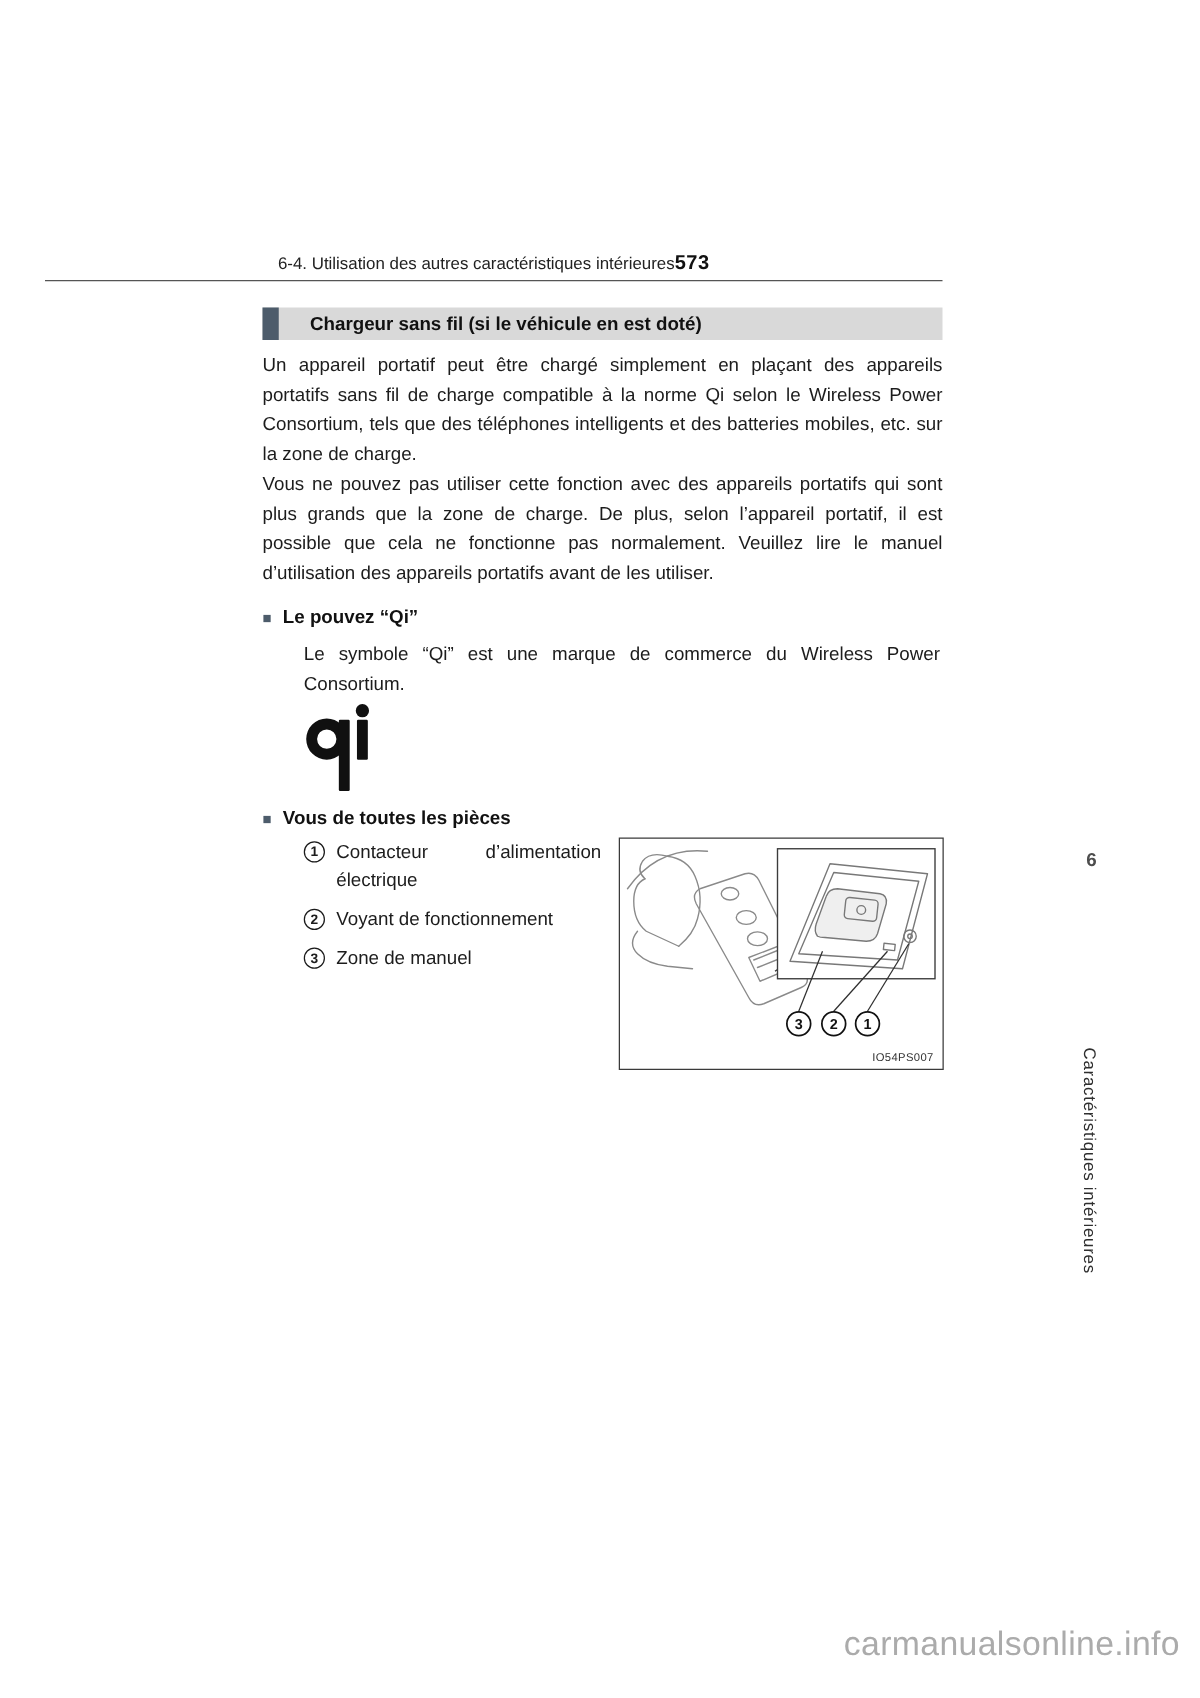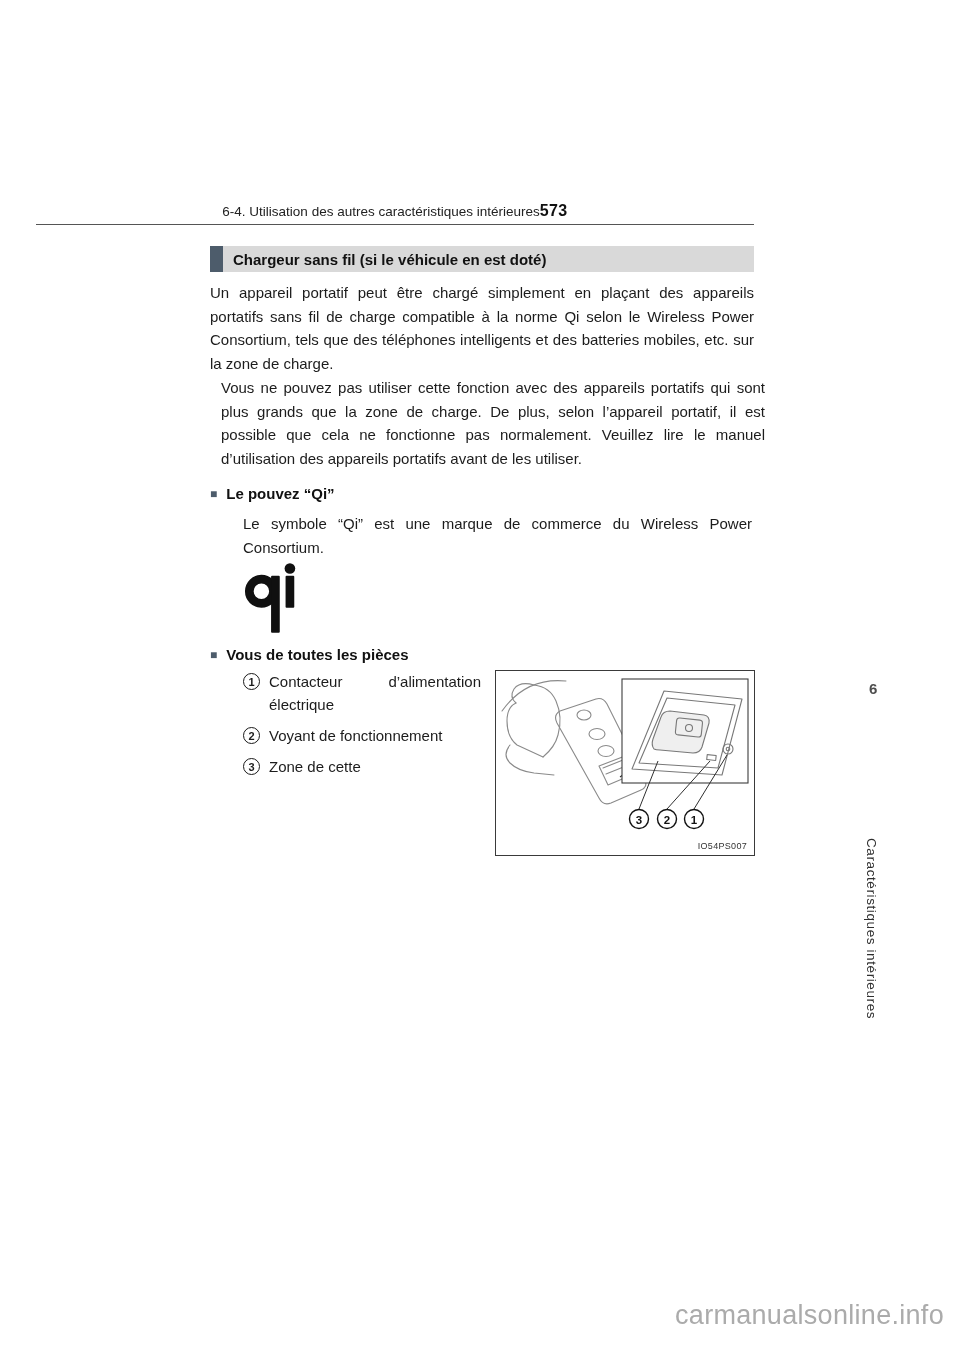--- a/index.html
+++ b/index.html
@@ -13,25 +13,25 @@
     display:flex; justify-content:center; align-items:baseline; }
   .header-title { font-size:13.5px; color:#222; }
   .page-number { font-size:16px; font-weight:bold; margin-left:0; letter-spacing:.4px; color:#111; }
   .header-rule { position:absolute; top:224px; left:36px; width:718px; height:1px; background:#555; }
 
   
   .content { position:absolute; left:210px; top:246px; width:544px; height:640px; }
   .title-bar { position:absolute; top:0; left:0; width:100%; height:26px;
     background:#d9d9d9; display:flex; align-items:center; }
   .title-accent { width:13px; height:26px; background:#4d5c6b; flex:none; }
-  .title-text { font-size:15px; font-weight:bold; padding-left:10px; color:#111; }
+  .title-text { font-size:15px; font-weight:bold; padding-left:25px; color:#111; }
 
   .para { position:absolute; left:0; width:100%; font-size:15px; line-height:23.7px; text-align:justify; }
   .para1 { top:35px; }
-  .para2 { top:130px;margin-left:11px; }
+  .para2 { top:130px; }
 
   .sub-heading { position:absolute; left:0; font-size:15px; font-weight:bold;
     display:flex; align-items:center; color:#111; }
   .sub-marker { color:#4d5c6b; font-size:12px; margin-right:9px; }
   .sh1 { top:239px; }
   .sh2 { top:400px; }
   .sym-body { position:absolute; top:266px; left:33px; width:509px;
     font-size:15px; line-height:24px; text-align:justify; }
 
   .qi-logo { position:absolute; top:316px; left:34px; width:58px; height:74px; }
@@ -103,21 +103,21 @@
       <div class="part-item">
         <span class="part-num">1</span>
         <span class="part-label">Contacteur d’alimentation électrique</span>
       </div>
       <div class="part-item">
         <span class="part-num">2</span>
         <span class="part-label">Voyant de fonctionnement</span>
       </div>
       <div class="part-item">
         <span class="part-num">3</span>
-        <span class="part-label">Zone de cette</span>
+        <span class="part-label">Zone de manuel</span>
       </div>
     </div>
 
     <div class="figure">
       <svg viewBox="0 0 258 184" width="258" height="184" aria-hidden="true">
 
         <g stroke="#8a8a8a" stroke-width="1.1" fill="none" stroke-linejoin="round" stroke-linecap="round">
           <path d="M6,40 Q30,6 70,10"></path>
           <path d="M38,14 q-14,-4 -20,4 q-5,8 2,14"></path>
           <path d="M20,32 q-9,4 -9,18 q0,16 10,24 l26,12"></path>

